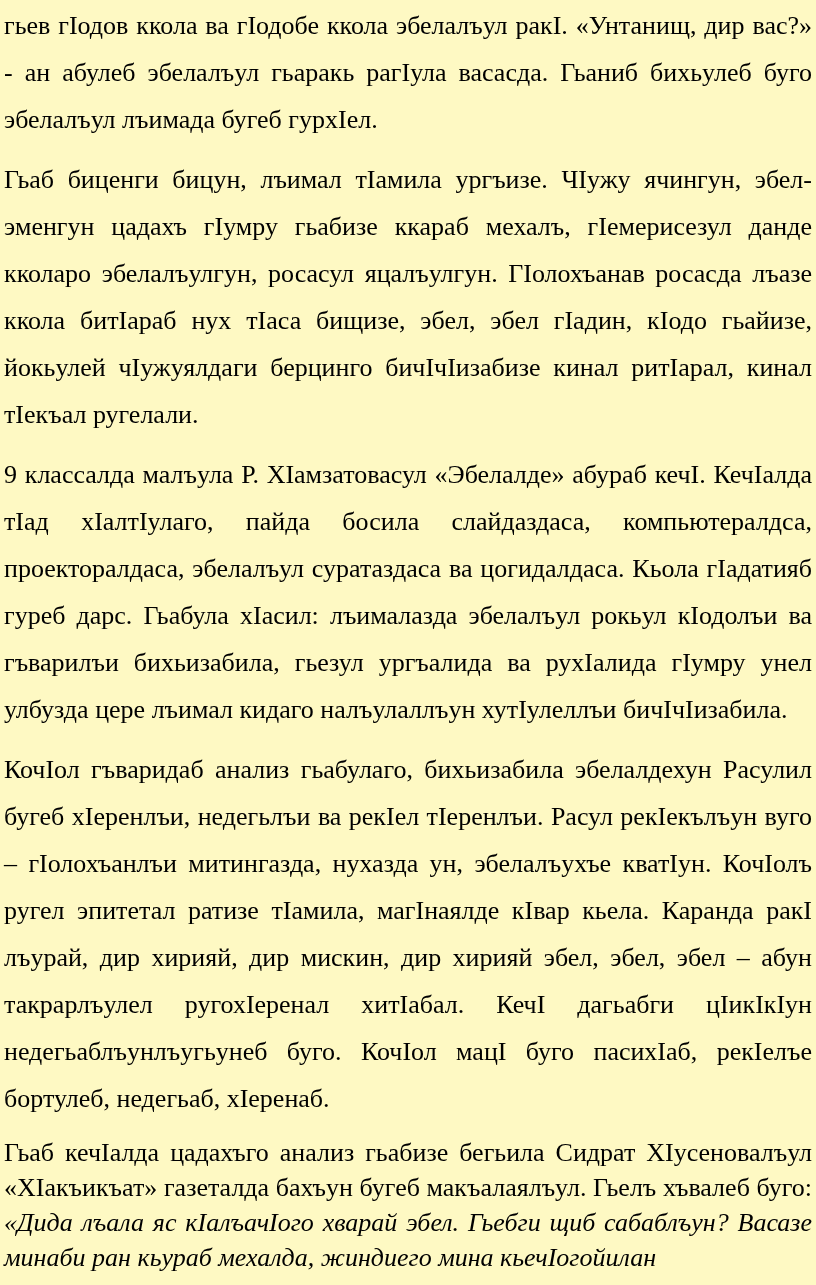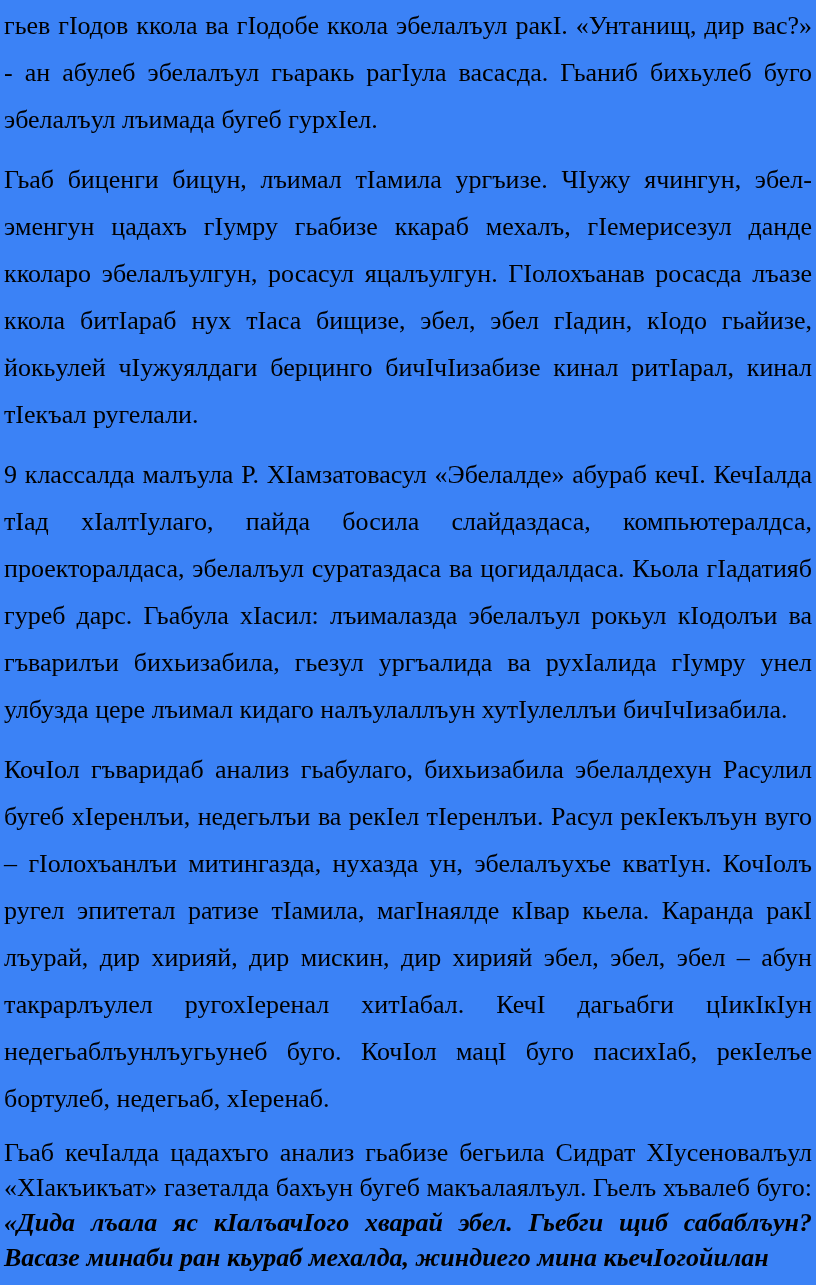--- a/index.html
+++ b/index.html
@@ -3,40 +3,40 @@
 <meta charset="utf-8">
 <style>
   html, body {
     margin: 0;
     padding: 0;
     background: #ffffff;
   }
   .page {
     width: 816px;
     height: 1285px;
-    background: #3b82f6;
+    background: #fef9c3;
     box-sizing: border-box;
     padding: 2px 4px 0 4px;
     overflow: hidden;
     font-family: "Liberation Serif", "DejaVu Serif", serif;
     color: #000000;
   }
   p.body-par {
     margin: 0 0 13px 0;
     font-size: 26px;
     line-height: 47px;
     text-align: justify;
     color: #000000;
   }
   p.body-par.tight {
     line-height: 35px;
     margin-bottom: 0;
   }
   .quote-bold-italic {
-    font-weight: bold;
+    font-weight: normal;
     font-style: italic;
   }
 </style>
 </head>
 <body>
 
 <div class="page">
 
   <p class="body-par">гьев гIодов ккола ва гIодобе ккола эбелалъул ракI. «Унтанищ, дир вас?» - ан абулеб эбелалъул гьаракь рагIула васасда. Гьаниб бихьулеб буго эбелалъул лъимада бугеб гурхIел.</p>
 

